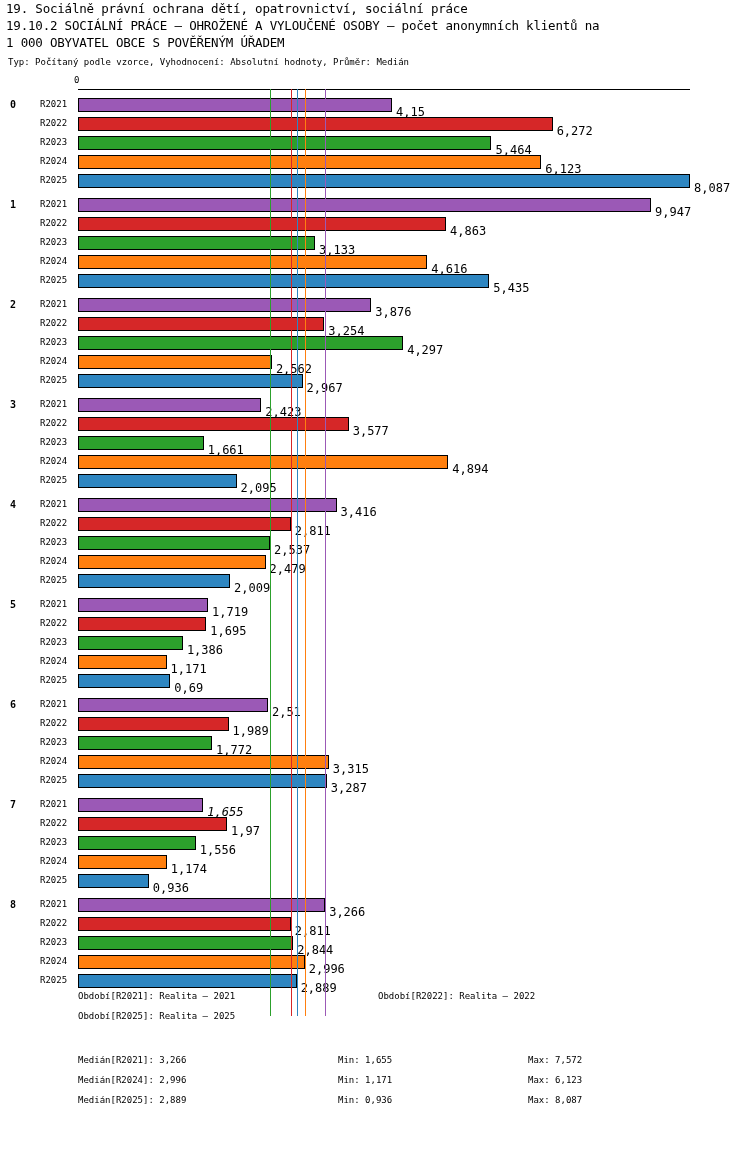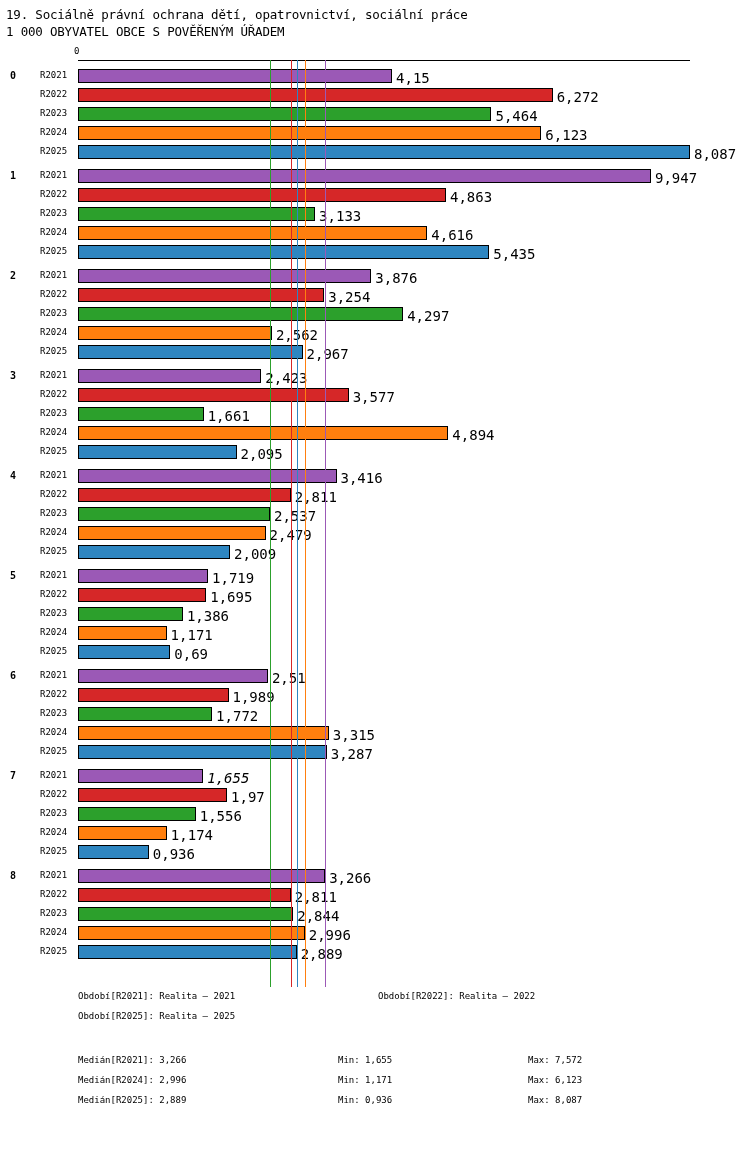--- a/index.html
+++ b/index.html
@@ -9,21 +9,21 @@
   }
   body {
     width: 750px;
     height: 1158px;
     font-family: "DejaVu Sans Mono", monospace;
     color: #000000;
     position: relative;
     overflow: hidden;
   }
   .title-block {
-    padding: 6px 6px 0 6px;
+    padding: 0 6px 0 6px;
   }
   .title-line {
     font-size: 12.5px;
     line-height: 17px;
     white-space: nowrap;
     letter-spacing: -0.2px;
   }
   .subtitle {
     font-size: 9px;
     line-height: 14px;
@@ -81,22 +81,22 @@
   .bar {
     position: absolute;
     left: 78px;
     top: 2px;
     height: 14px;
     border: 1px solid #000;
     box-sizing: border-box;
   }
   .bar-value {
     position: absolute;
-    top: 3px;
-    font-size: 14px;
+    top: 9px;
+    font-size: 12px;
     white-space: nowrap;
   }
   .vline {
     position: absolute;
     top: 0;
     width: 1px;
   }
   .legend {
     position: absolute;
     left: 0;
@@ -122,21 +122,23 @@
   .stat-row { position: relative; height: 20px; }
   .stat-c1 { position: absolute; left: 78px; }
   .stat-c2 { position: absolute; left: 338px; }
   .stat-c3 { position: absolute; left: 528px; }
 </style>
 </head>
 <body>
 
 <div class="title-block">
   <div class="title-line">19. Sociálně právní ochrana dětí, opatrovnictví, sociální práce</div>
+  <div class="title-line">19.10.2 SOCIÁLNÍ PRÁCE – OHROŽENÉ A VYLOUČENÉ OSOBY – počet anonymních klientů na</div>
   <div class="title-line">1 000 OBYVATEL OBCE S POVĚŘENÝM ÚŘADEM</div>
+  <div class="subtitle">Typ: Počítaný podle vzorce, Vyhodnocení: Absolutní hodnoty, Průměr: Medián</div>
 </div>
 
 <div class="chart-wrap">
   <div class="axis-zero-label">0</div>
   <div class="plot" id="plot">
     <div class="axis-line"></div>
   <div class="group" style="position: absolute; left: 0px; top: 7px; width: 750px; height: 95px;">
         <div class="group-label" style="top: 3px;">0</div>
         <div class="row" style="position: absolute; top: 0px; left: 0px; width: 750px;">
           <div class="row-label">R2021</div>

